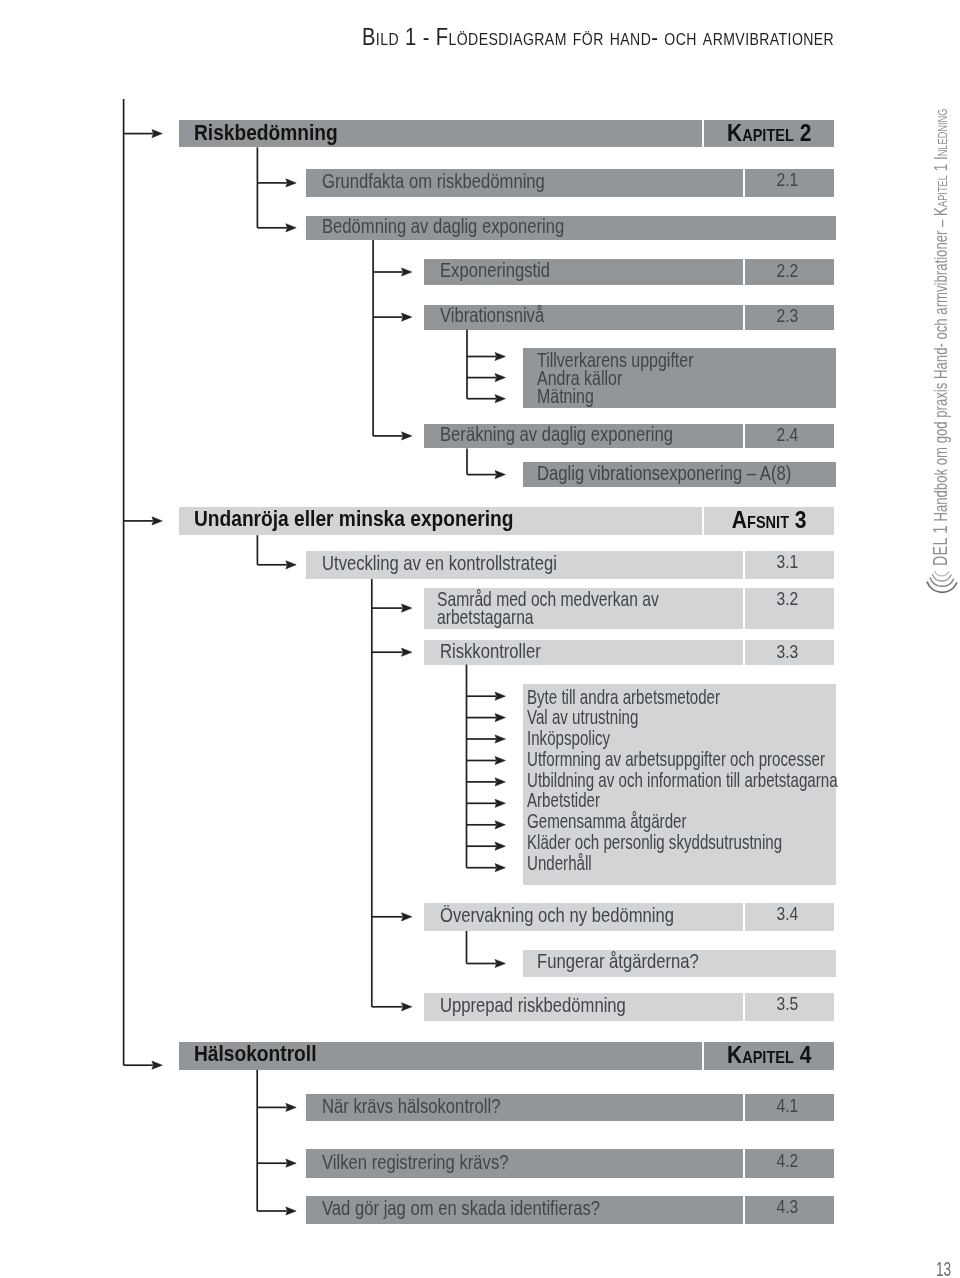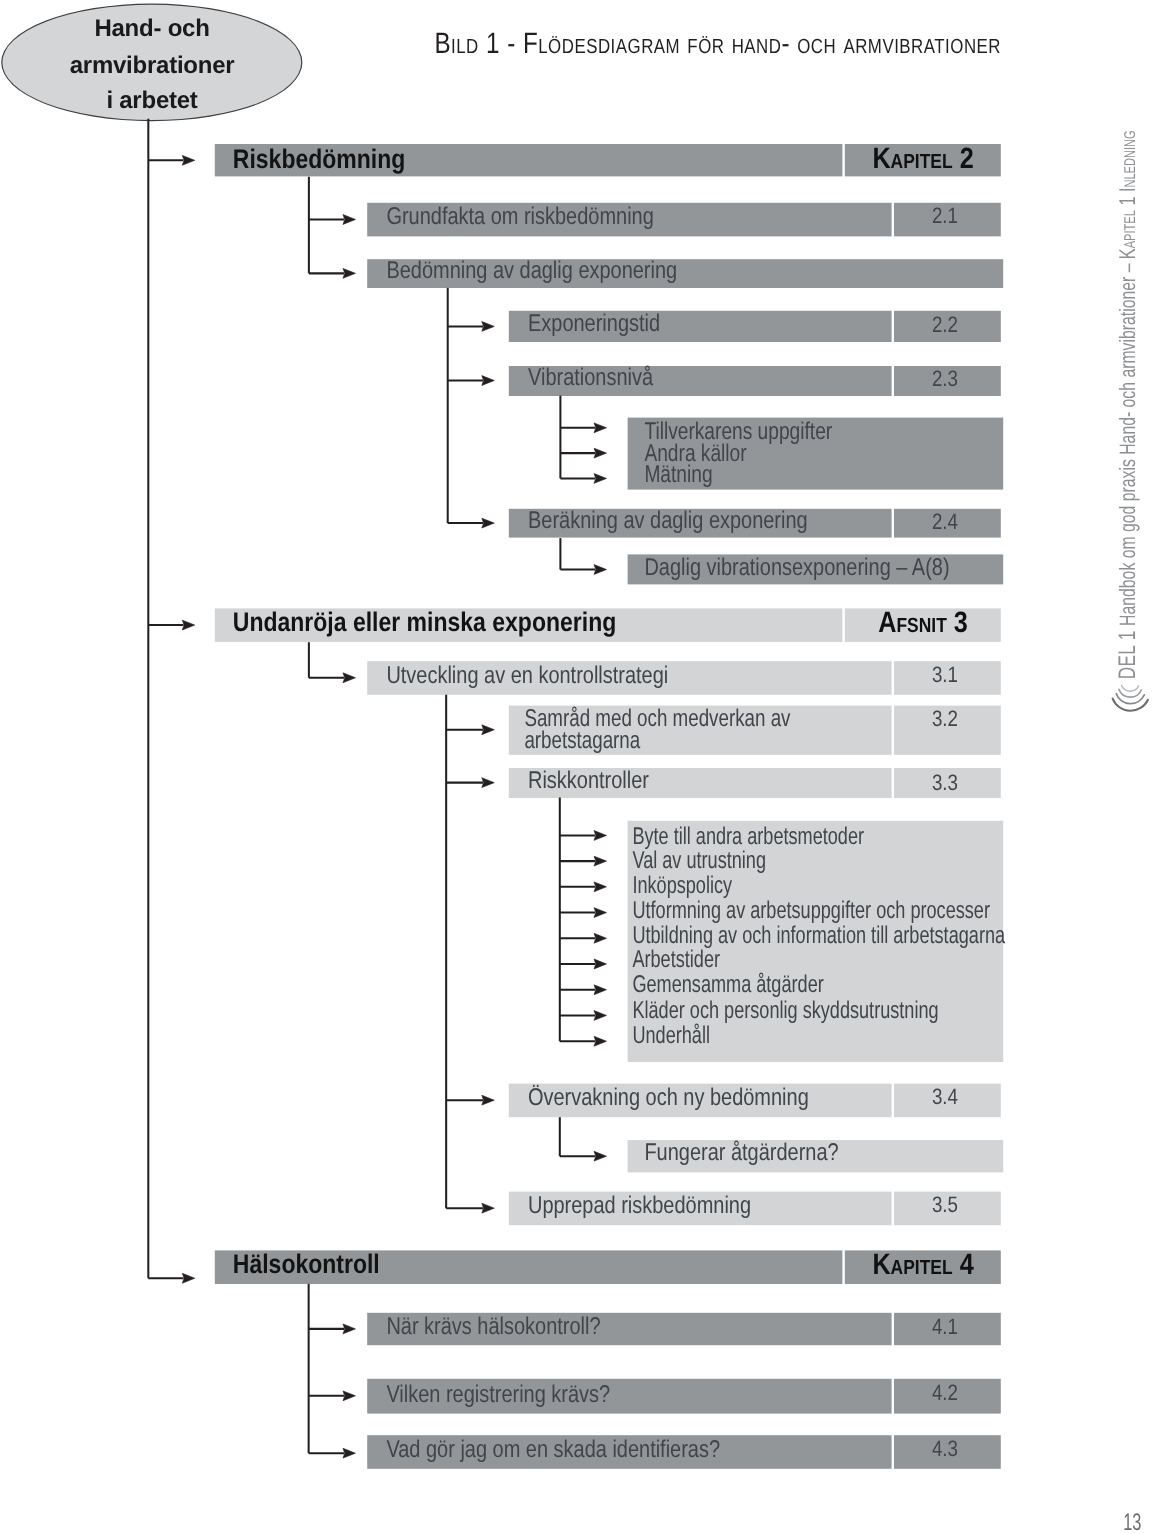--- a/index.html
+++ b/index.html
@@ -43,25 +43,20 @@
   #pageno{position:absolute;font-size:20px;color:#6a6d70;line-height:1;
           transform:scaleX(.68);transform-origin:0 0;}
 </style>
 </head>
 <body>
 
 <div class="page">
 
   <div id="doc-title">Bild 1 - Flödesdiagram för hand- och armvibrationer</div>
 
-  <div id="ellipse">
-    <div class="et" style="top:10.1px">Hand- och</div>
-    <div class="et" style="top:41px">armvibrationer</div>
-    <div class="et" style="top:70.1px">i arbetet</div>
-  </div>
 
   <div id="rows">
       <div class="row" style="left: 0px; top: 0px; width: 960px; height: 0px;">
         <div class="bar dark" style="left: 179px; top: 119.8px; width: 522.7px; height: 27.5px;"></div>
         <div class="bar dark" style="left: 703.9px; top: 119.8px; width: 130.4px; height: 27.5px;"></div>
         <div class="chap" style="left: 703.9px; width: 130.4px; top: 119.2px; height: 27.5px; line-height: 27.5px;">Kapitel 2</div>
         <div class="lbl head" style="left: 193.7px; top: 118.5px; height: 27.5px; line-height: 27.5px;">Riskbedömning</div>
       </div>
       <div class="row" style="left: 0px; top: 0px; width: 960px; height: 0px;">
         <div class="bar dark" style="left: 306px; top: 168.5px; width: 437.2px; height: 28.8px;"></div>

